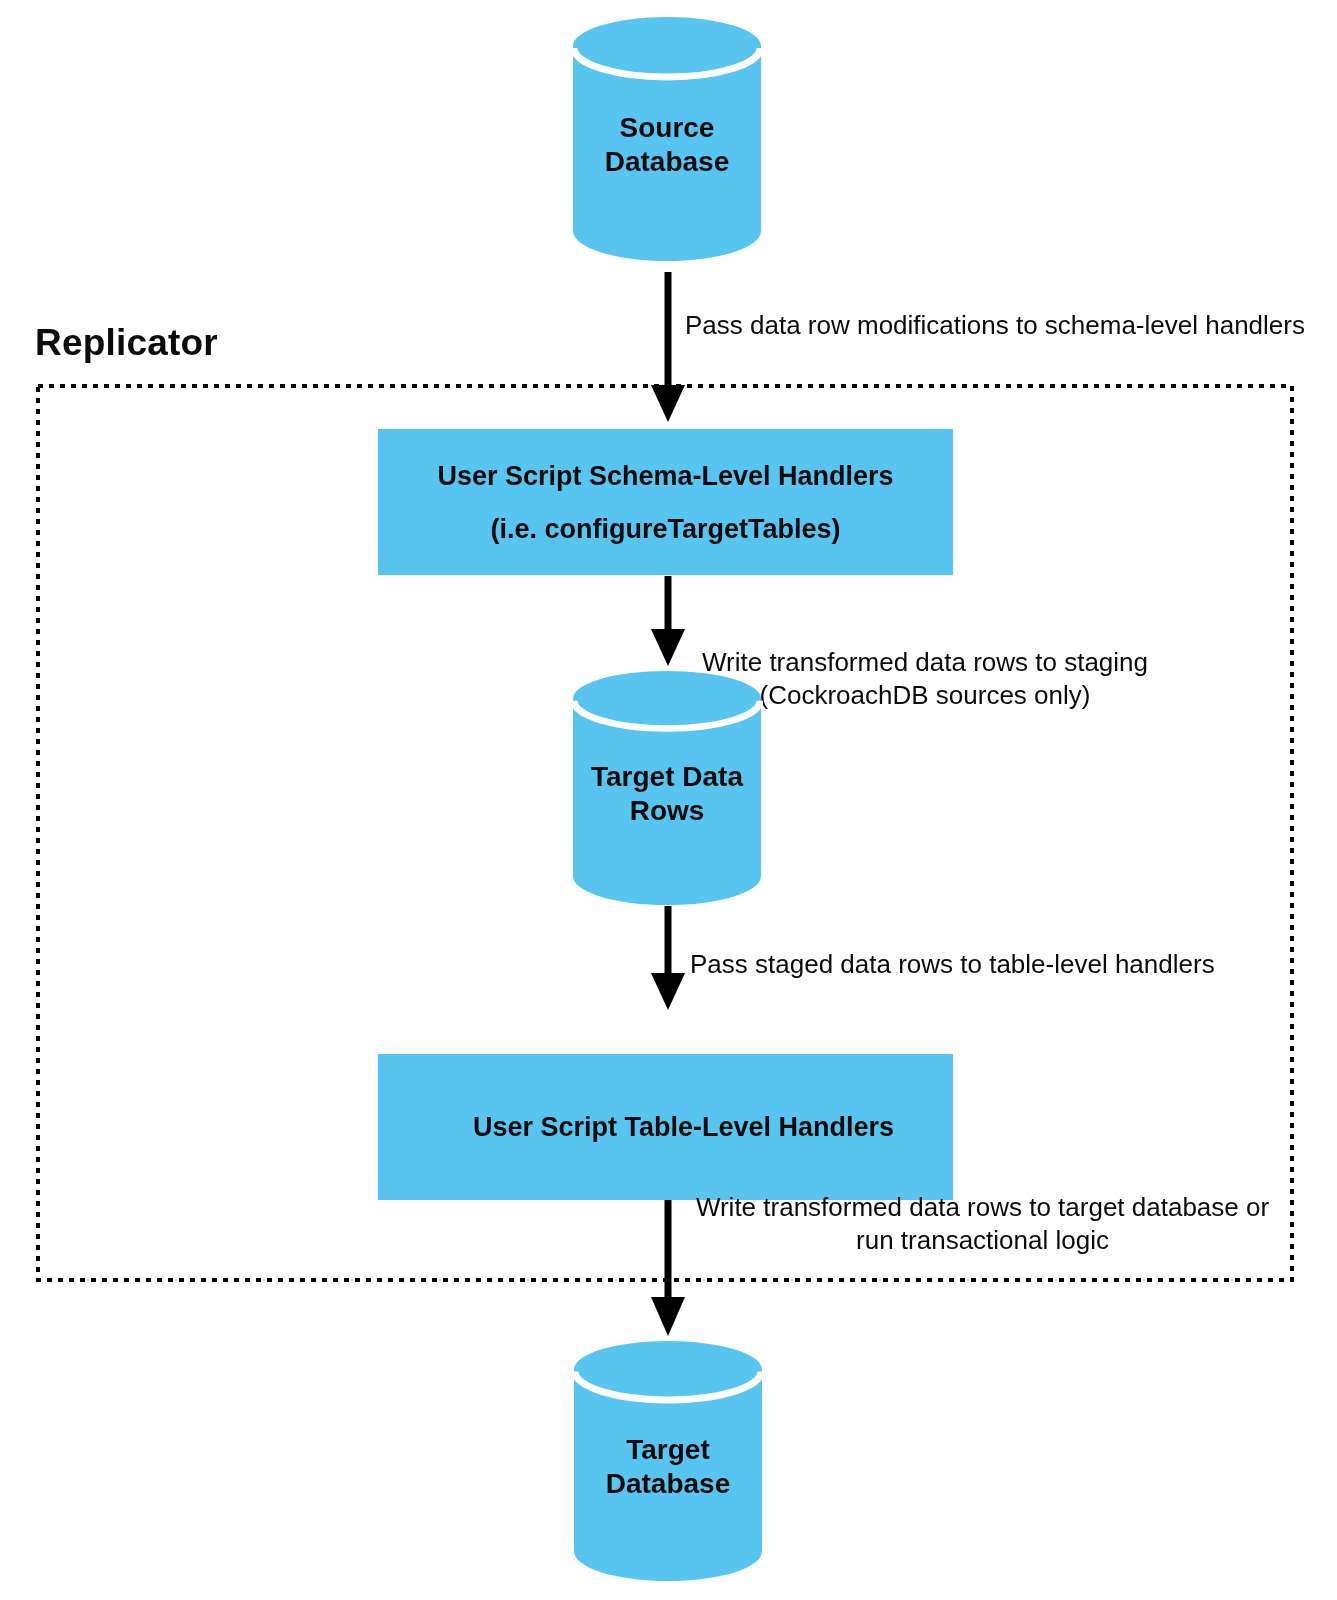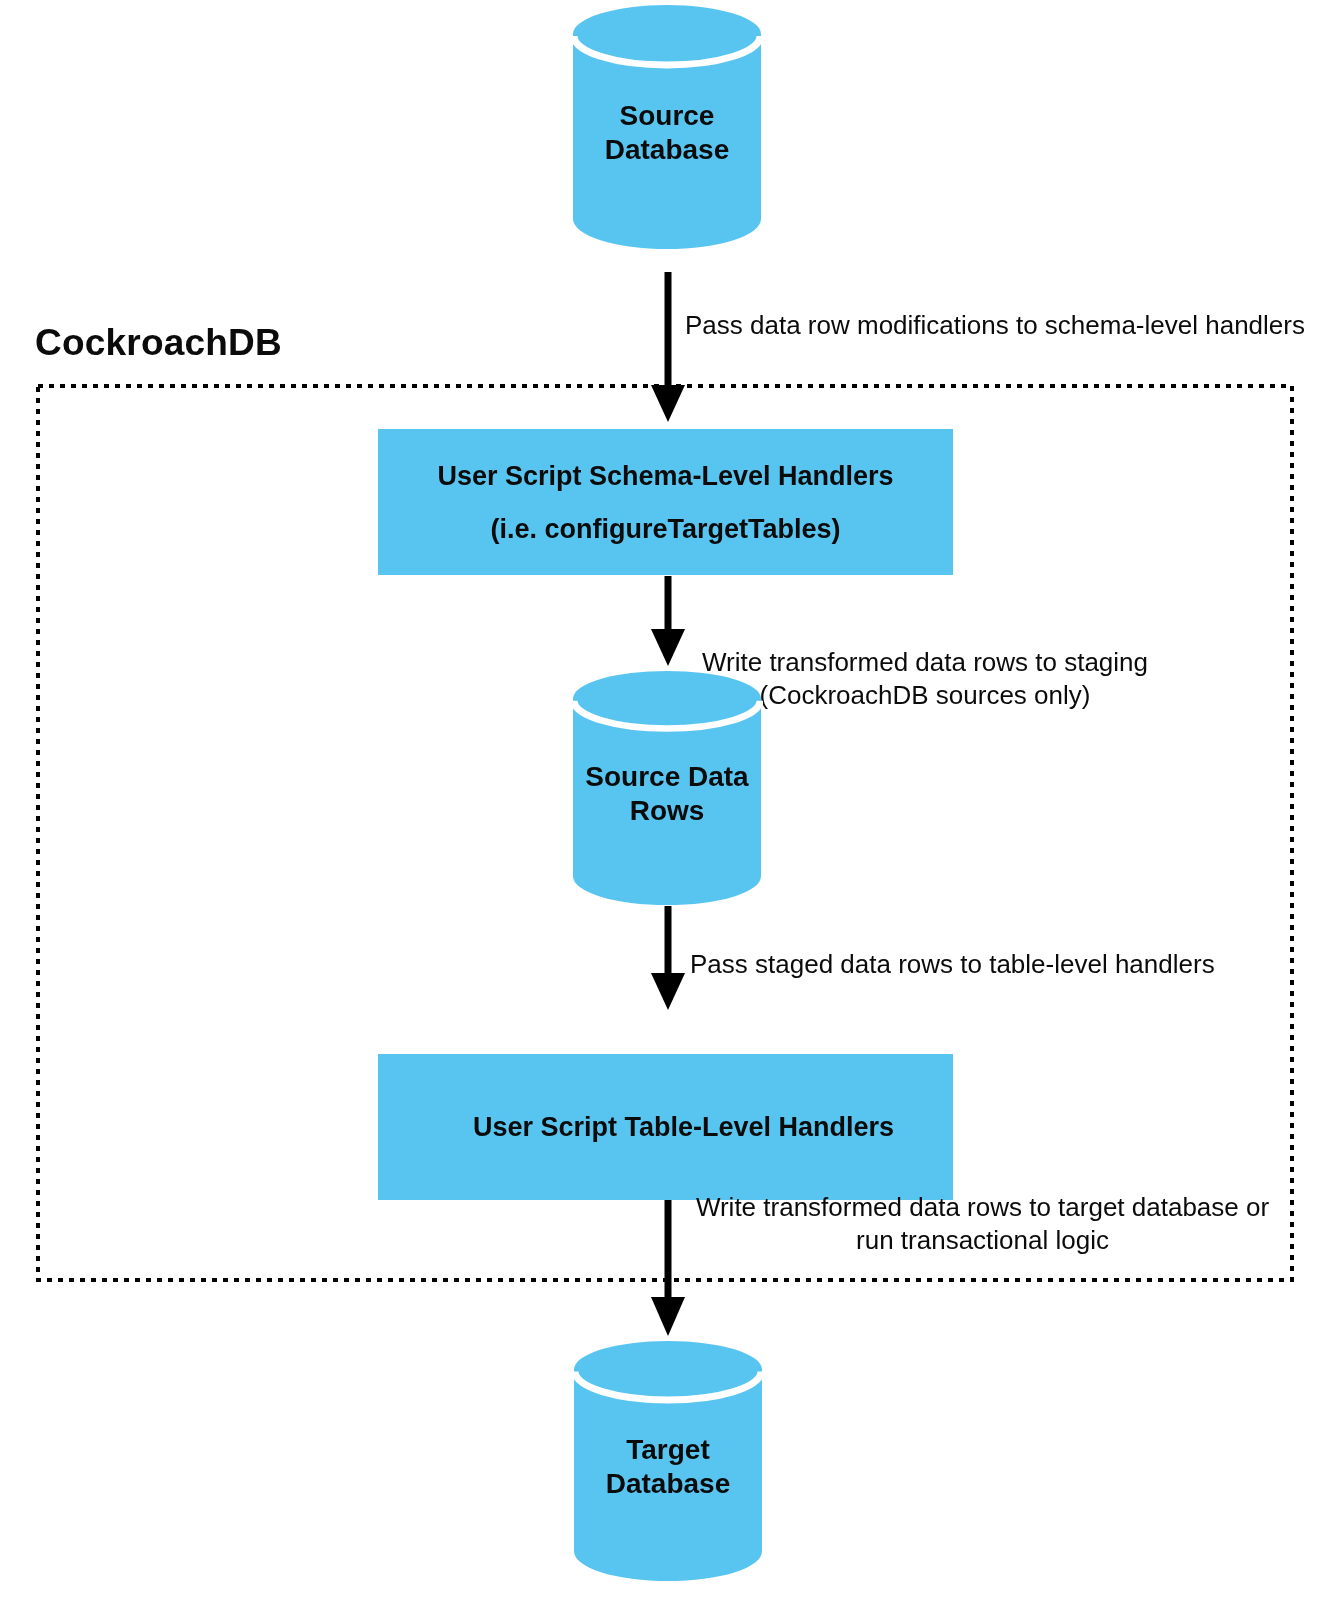--- a/index.html
+++ b/index.html
@@ -115,23 +115,23 @@
       <line class="arrow-line" x1="668" y1="906" x2="668" y2="978"></line>
       <polygon class="arrow-head" points="651,973 685,973 668,1010"></polygon>
     </g>
 
     <g>
       <line class="arrow-line" x1="668" y1="1164" x2="668" y2="1302"></line>
       <polygon class="arrow-head" points="651,1297 685,1297 668,1336"></polygon>
     </g>
   </svg>
 
-  <div class="replicator-title">CockroachDB</div>
+  <div class="replicator-title">Replicator</div>
 
-  <div class="cylinder" style="left:571px; top:3px; height:248px;">
+  <div class="cylinder" style="left:571px; top:15px; height:248px;">
     <svg viewBox="0 0 192 248" preserveAspectRatio="none">
       <path class="cyl-body" d="M2 31 A94 29 0 0 1 190 31 L190 216 A94 30 0 0 1 2 216 Z"></path>
       <path class="cyl-gap" d="M3 33 A93 29 0 0 0 189 33"></path>
     </svg>
     <div class="cyl-label">Source
 Database</div>
   </div>
 
   <div class="edge-label" style="left:685px; top:309px;">Pass data row modifications to schema-level handlers</div>
 
@@ -143,21 +143,21 @@
   <div class="edge-label centered" style="left:670px; top:598px; width:510px;margin-top:48px;">
     <div>Write transformed data rows to staging</div>
     <div>(CockroachDB sources only)</div>
   </div>
 
   <div class="cylinder" style="left:571px; top:669px; height:238px;">
     <svg viewBox="0 0 192 248" preserveAspectRatio="none">
       <path class="cyl-body" d="M2 31 A94 29 0 0 1 190 31 L190 216 A94 30 0 0 1 2 216 Z"></path>
       <path class="cyl-gap" d="M3 33 A93 29 0 0 0 189 33"></path>
     </svg>
-    <div class="cyl-label">Source Data
+    <div class="cyl-label">Target Data
 Rows</div>
   </div>
 
   <div class="edge-label" style="left:690px; top:948px;">Pass staged data rows to table-level handlers</div>
 
   <div class="process-box" style="top:1054px;padding-left:36px;">
     <div>User Script Table-Level Handlers</div>
   </div>
 
   <div class="edge-label centered" style="left:660px; top:1191px; width:645px;">

